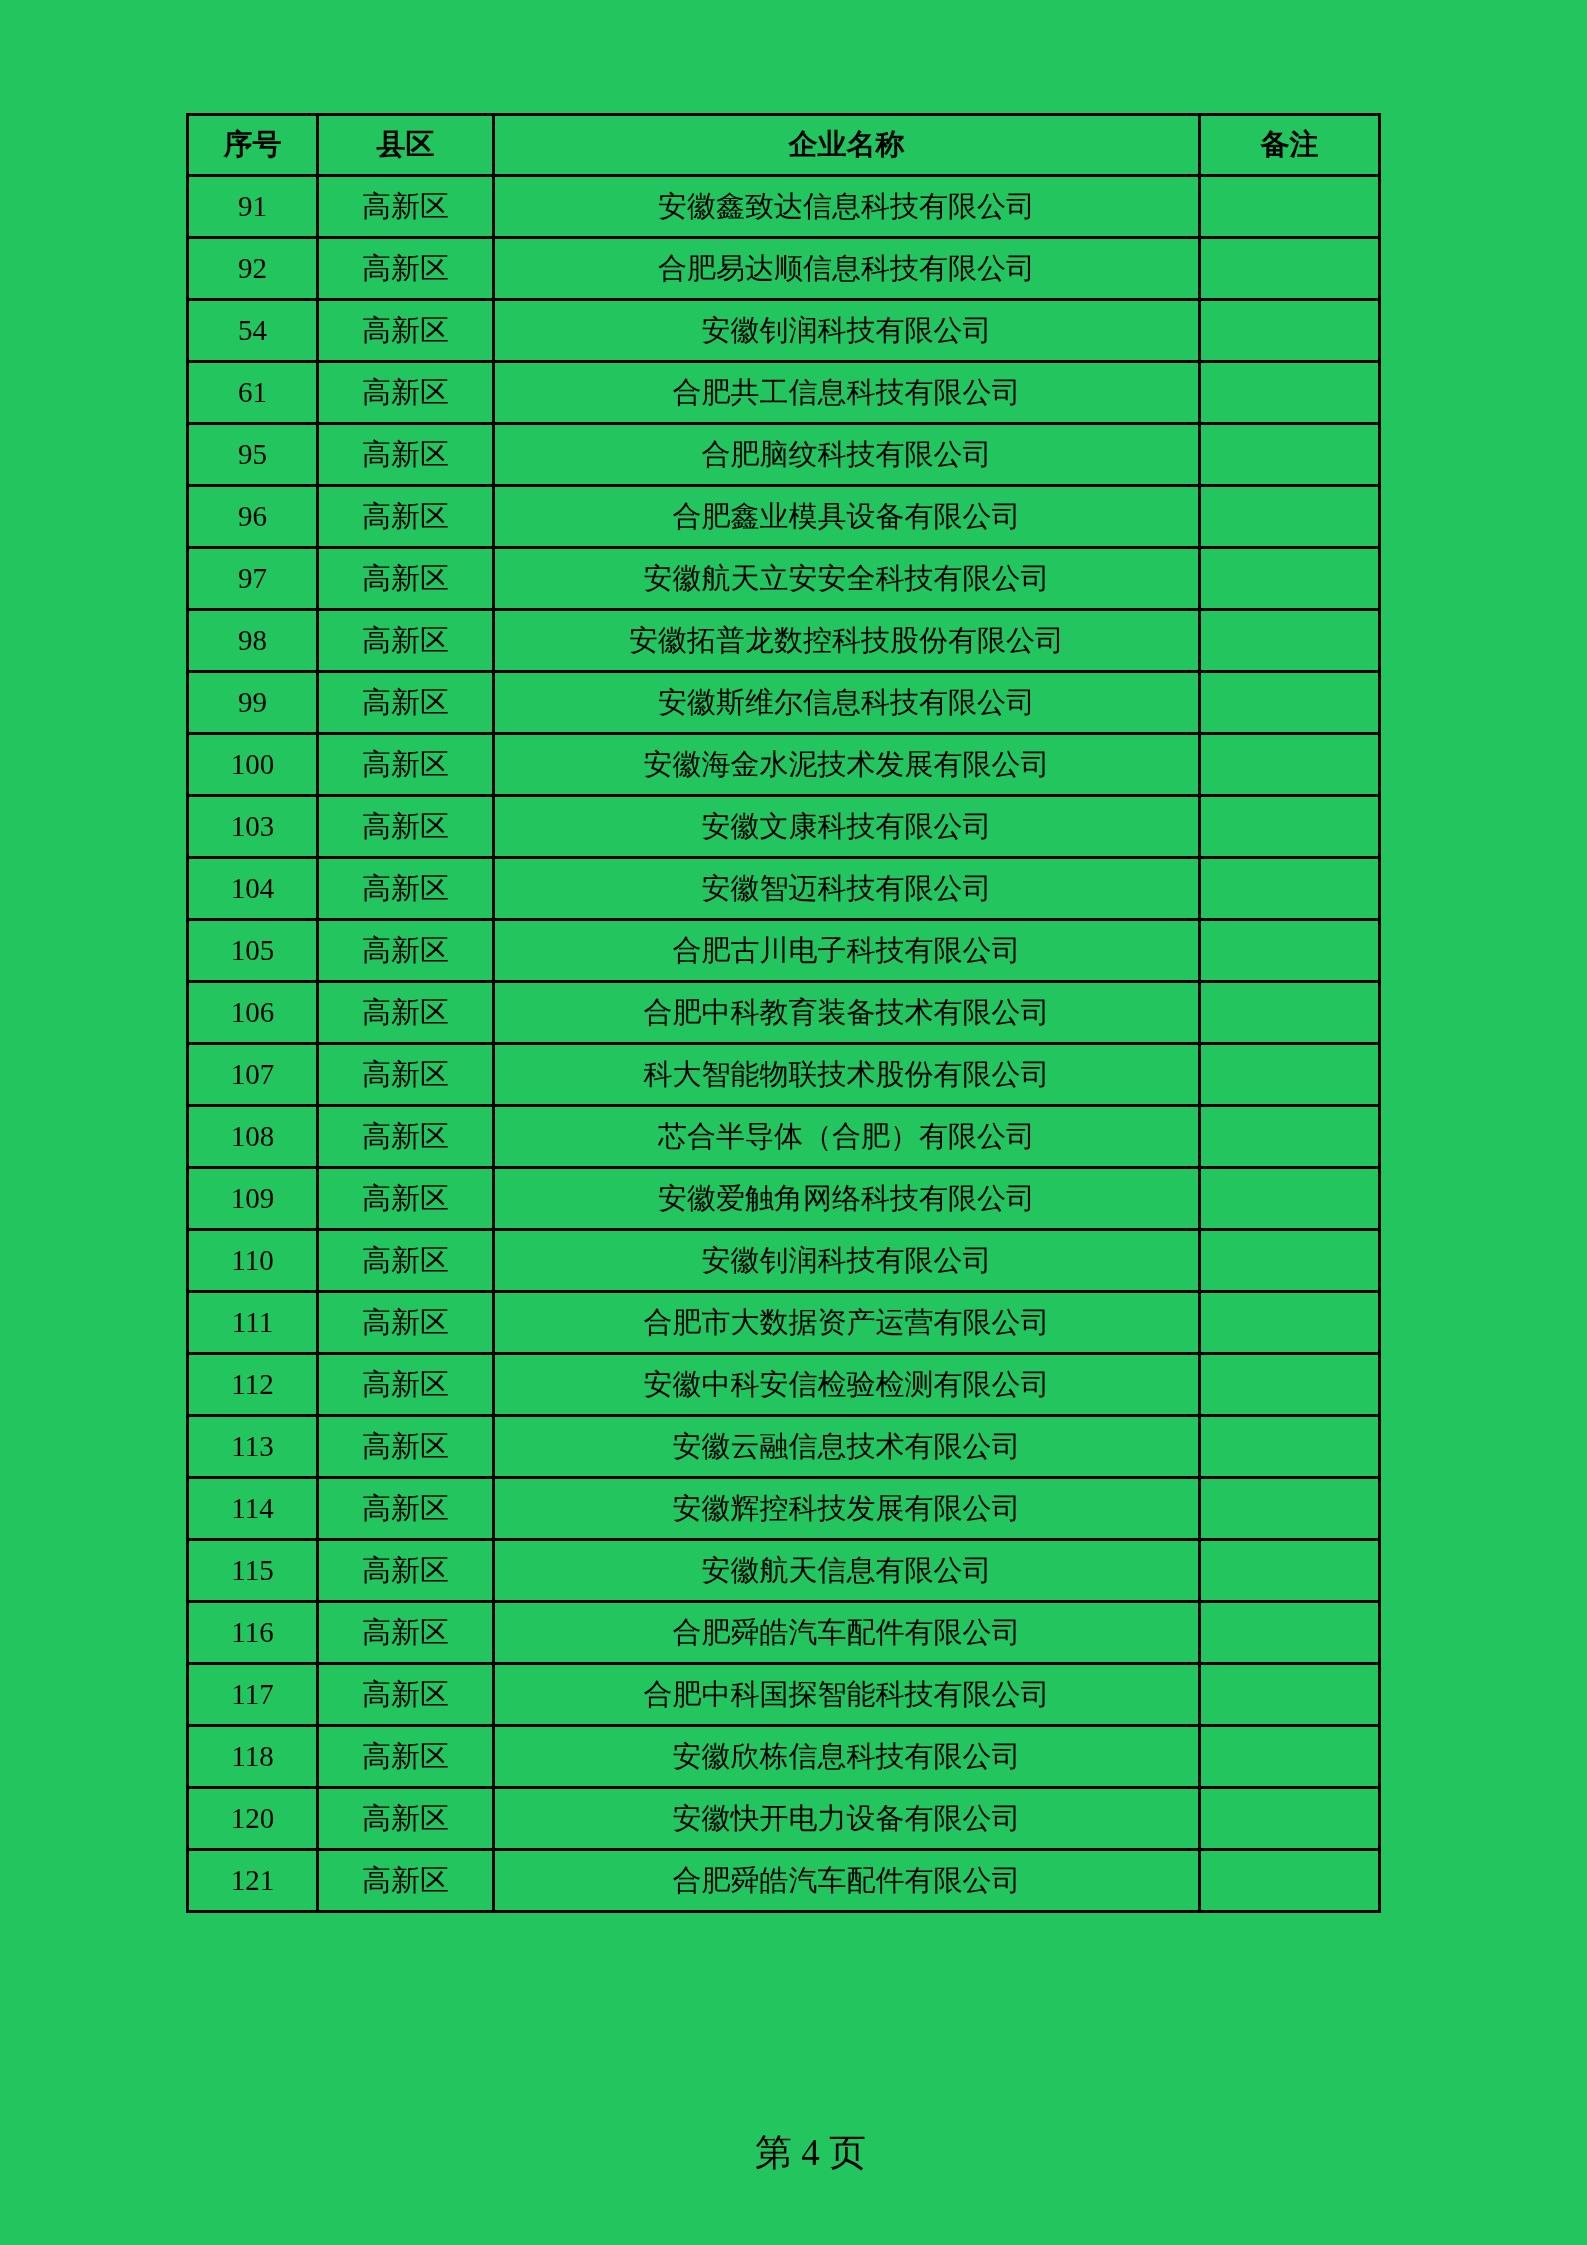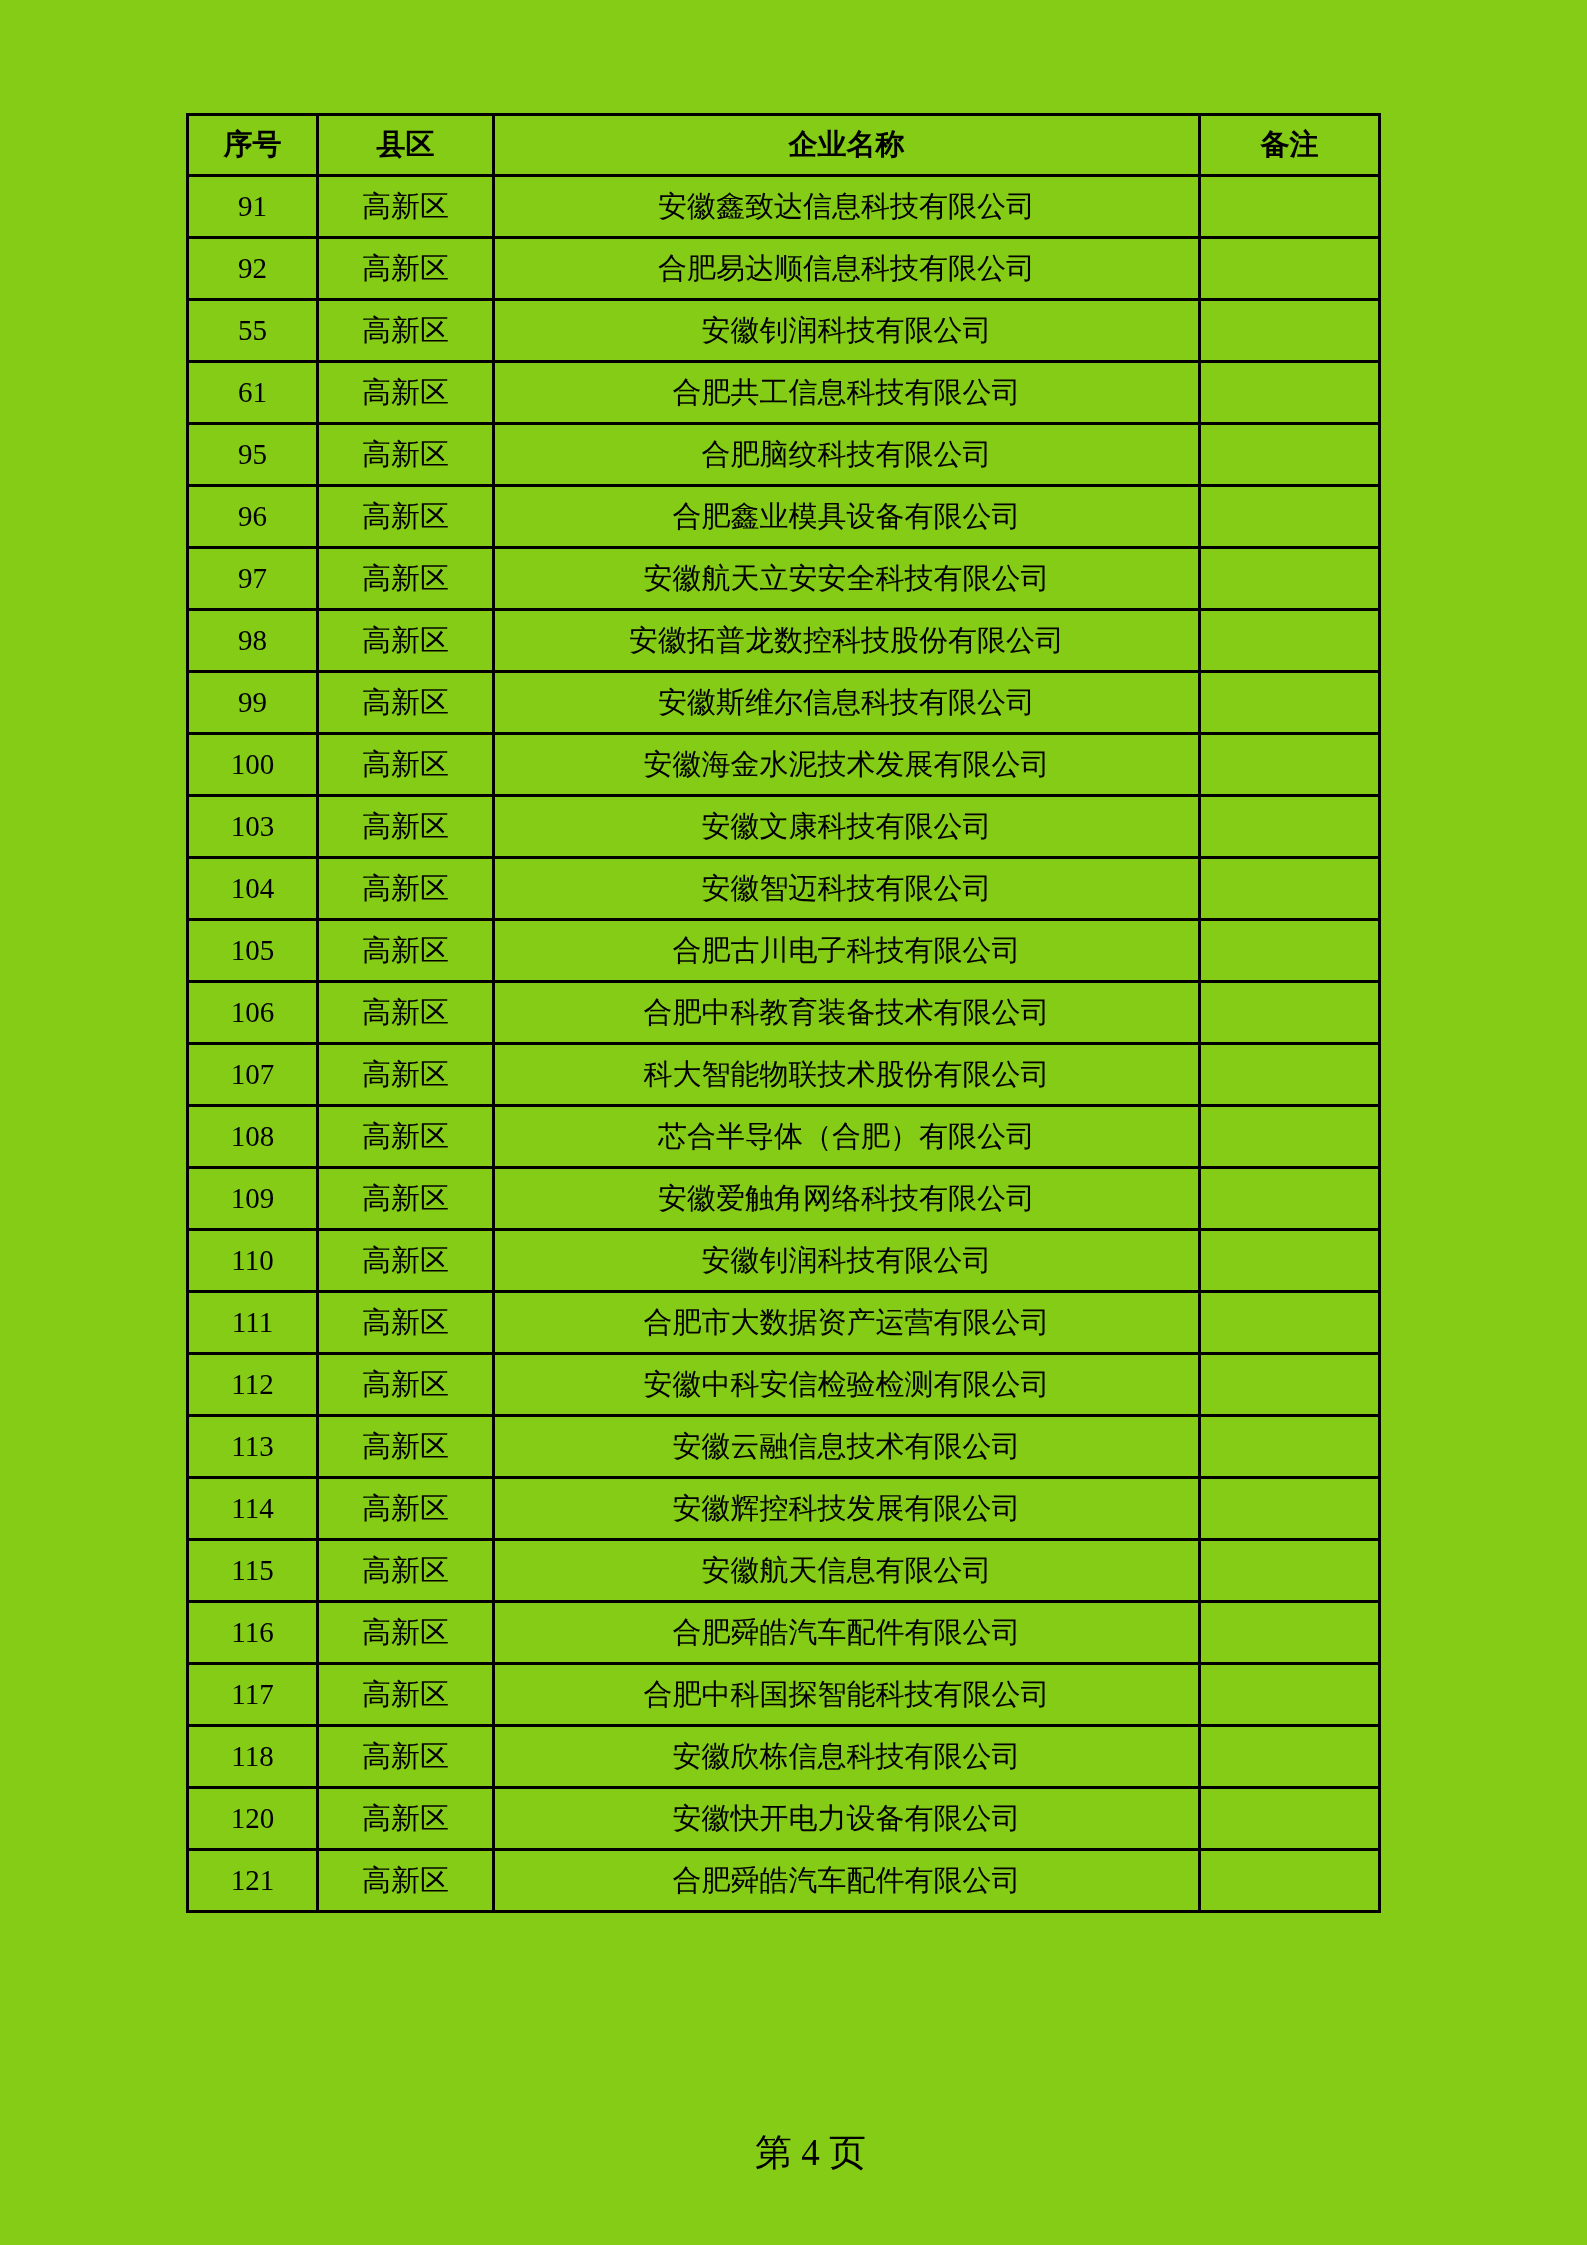--- a/index.html
+++ b/index.html
@@ -4,21 +4,21 @@
 <style>
   html, body {
     margin: 0;
     padding: 0;
     background: #ffffff;
   }
   .page {
     position: relative;
     width: 1587px;
     height: 2245px;
-    background: #84cc16;
+    background: #22c55e;
     color: #000000;
     font-family: "Liberation Serif", "DejaVu Serif", serif;
     overflow: hidden;
   }
   table.company-table {
     position: absolute;
     left: 186px;
     top: 113px;
     border-collapse: collapse;
     table-layout: fixed;
@@ -87,21 +87,21 @@
   </tr>
 
   <tr>
     <td>92</td>
     <td>高新区</td>
     <td>合肥易达顺信息科技有限公司</td>
     <td></td>
   </tr>
 
   <tr>
-    <td>55</td>
+    <td>54</td>
     <td>高新区</td>
     <td>安徽钊润科技有限公司</td>
     <td></td>
   </tr>
 
   <tr>
     <td>61</td>
     <td>高新区</td>
     <td>合肥共工信息科技有限公司</td>
     <td></td>

